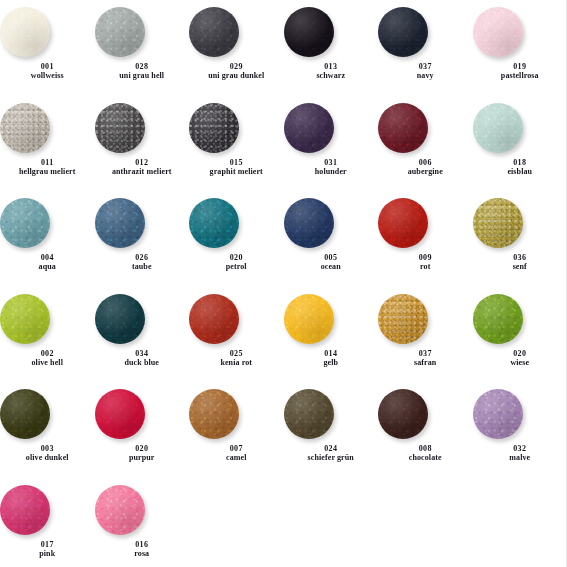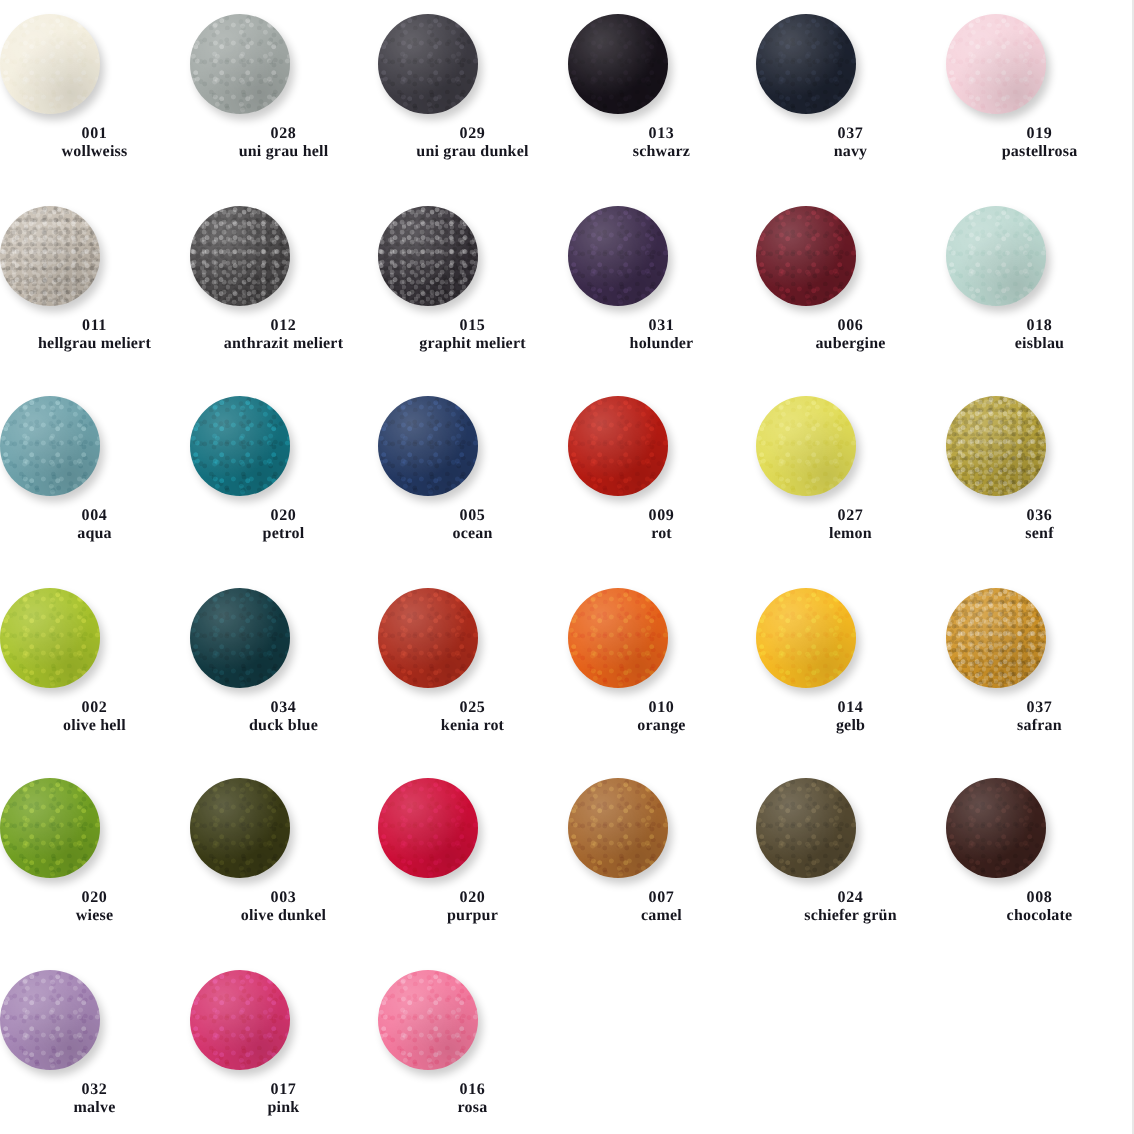--- a/index.html
+++ b/index.html
@@ -221,20 +221,29 @@
       <div class="swatch-disc-wrap">
         <div class="swatch-disc" style="background: rgb(110, 162, 171);"></div>
       </div>
       <div class="swatch-label">
         <span class="swatch-code">004</span>
         <span class="swatch-name">aqua</span>
       </div>
     </div>
     <div class="swatch-cell">
       <div class="swatch-disc-wrap">
+        <div class="swatch-disc" style="background: rgb(64, 100, 132);"></div>
+      </div>
+      <div class="swatch-label">
+        <span class="swatch-code">026</span>
+        <span class="swatch-name">taube</span>
+      </div>
+    </div>
+    <div class="swatch-cell">
+      <div class="swatch-disc-wrap">
         <div class="swatch-disc" style="background: rgb(20, 113, 127);"></div>
       </div>
       <div class="swatch-label">
         <span class="swatch-code">020</span>
         <span class="swatch-name">petrol</span>
       </div>
     </div>
     <div class="swatch-cell">
       <div class="swatch-disc-wrap">
         <div class="swatch-disc" style="background: rgb(36, 57, 99);"></div>
@@ -248,29 +257,20 @@
       <div class="swatch-disc-wrap">
         <div class="swatch-disc" style="background: rgb(183, 27, 18);"></div>
       </div>
       <div class="swatch-label">
         <span class="swatch-code">009</span>
         <span class="swatch-name">rot</span>
       </div>
     </div>
     <div class="swatch-cell">
       <div class="swatch-disc-wrap">
-        <div class="swatch-disc" style="background: rgb(226, 221, 88);"></div>
-      </div>
-      <div class="swatch-label">
-        <span class="swatch-code">027</span>
-        <span class="swatch-name">lemon</span>
-      </div>
-    </div>
-    <div class="swatch-cell">
-      <div class="swatch-disc-wrap">
         <div class="swatch-disc melange" style="background: rgb(181, 161, 58);"></div>
       </div>
       <div class="swatch-label">
         <span class="swatch-code">036</span>
         <span class="swatch-name">senf</span>
       </div>
     </div>
     <div class="swatch-cell">
       <div class="swatch-disc-wrap">
         <div class="swatch-disc" style="background: rgb(168, 195, 44);"></div>
@@ -289,29 +289,20 @@
         <span class="swatch-name">duck blue</span>
       </div>
     </div>
     <div class="swatch-cell">
       <div class="swatch-disc-wrap">
         <div class="swatch-disc" style="background: rgb(173, 44, 28);"></div>
       </div>
       <div class="swatch-label">
         <span class="swatch-code">025</span>
         <span class="swatch-name">kenia rot</span>
-      </div>
-    </div>
-    <div class="swatch-cell">
-      <div class="swatch-disc-wrap">
-        <div class="swatch-disc" style="background: rgb(232, 99, 26);"></div>
-      </div>
-      <div class="swatch-label">
-        <span class="swatch-code">010</span>
-        <span class="swatch-name">orange</span>
       </div>
     </div>
     <div class="swatch-cell">
       <div class="swatch-disc-wrap">
         <div class="swatch-disc" style="background: rgb(247, 187, 34);"></div>
       </div>
       <div class="swatch-label">
         <span class="swatch-code">014</span>
         <span class="swatch-name">gelb</span>
       </div>

